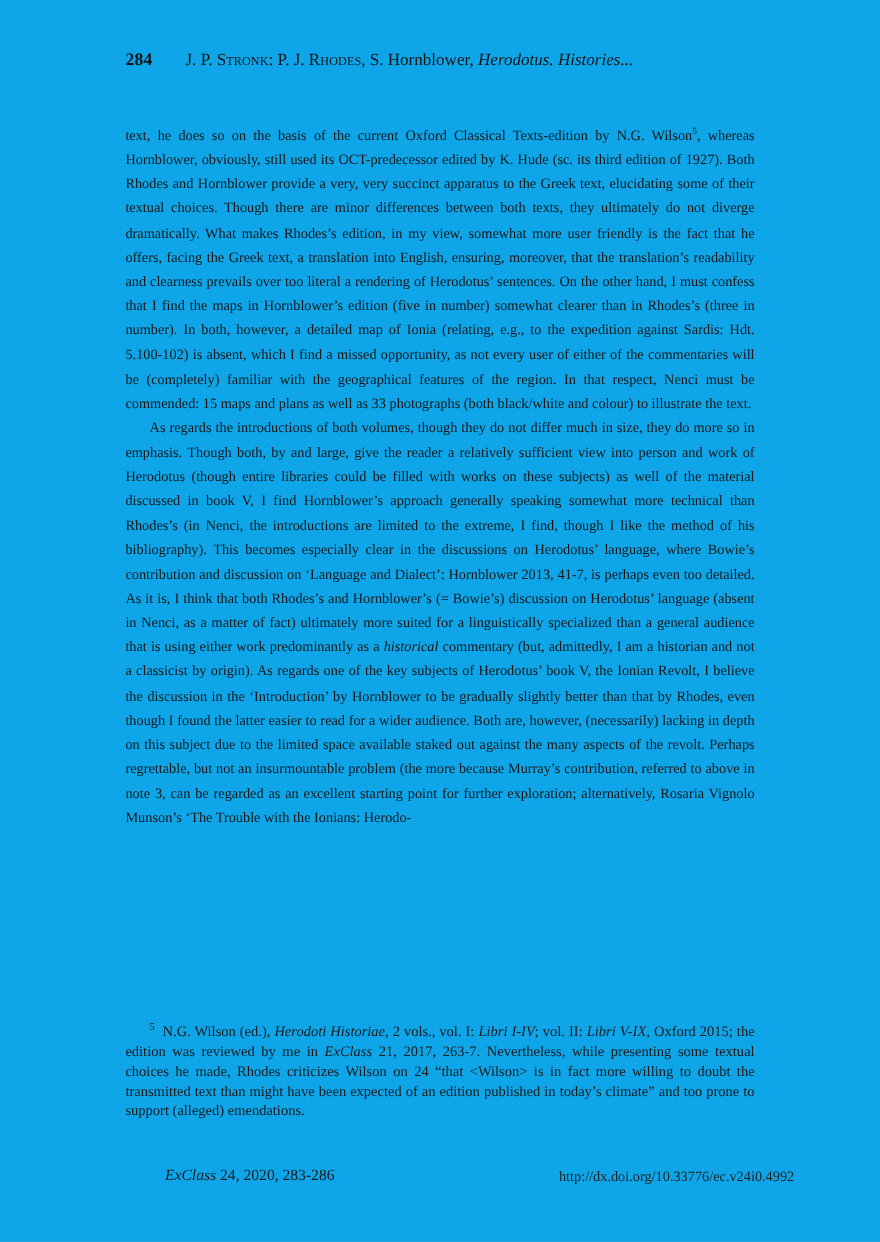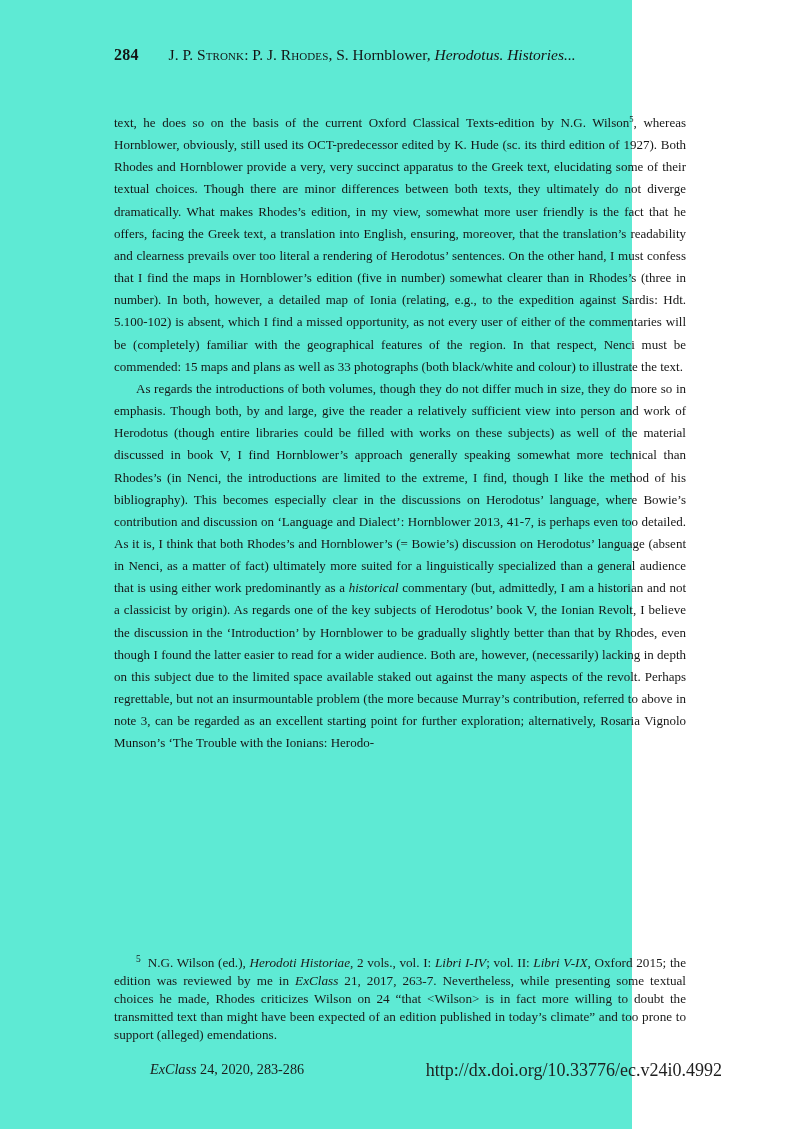--- a/index.html
+++ b/index.html
@@ -14,23 +14,23 @@
     position: relative;
     font-family: "Liberation Serif", "DejaVu Serif", serif;
     color: #1a1a1a;
     overflow: hidden;
   }
 
   .page {
     position: absolute;
     left: 0;
     top: 0;
-    width: 632px;
+    width: 800px;
     height: 1129px;
-    background: #5eead4;
+    background: #0ea5e9;
   }
 
   
   .running-head {
     position: absolute;
     left: 114px;
     top: 42px;
     width: 572px;
     height: 26px;
     font-size: 15.5px;
@@ -74,21 +74,21 @@
   sup.fn-ref {
     font-size: 0.66em;
     vertical-align: super;
     line-height: 0;
   }
 
   
   .footnote-block {
     position: absolute;
     left: 114px;
-    top: 954px;
+    top: 929px;
     width: 572px;
   }
   .footnote {
     margin: 0;
     font-size: 13.2px;
     line-height: 17.9px;
     text-align: justify;
     color: #1a1a1a;
   }
   .fn-indent { display: inline-block; width: 22px; }
@@ -114,21 +114,21 @@
   .footer-left {
     position: absolute;
     left: 0;
     top: 0;
     white-space: nowrap;
   }
   .footer-right {
     position: absolute;
     right: 0;
     top: 1px;
-    font-size: 18px;
+    font-size: 13px;
     white-space: nowrap;
     color: #1f1f1f;
   }
 </style>
 </head>
 <body>
 
 <div class="page">
 
   <div class="running-head">

